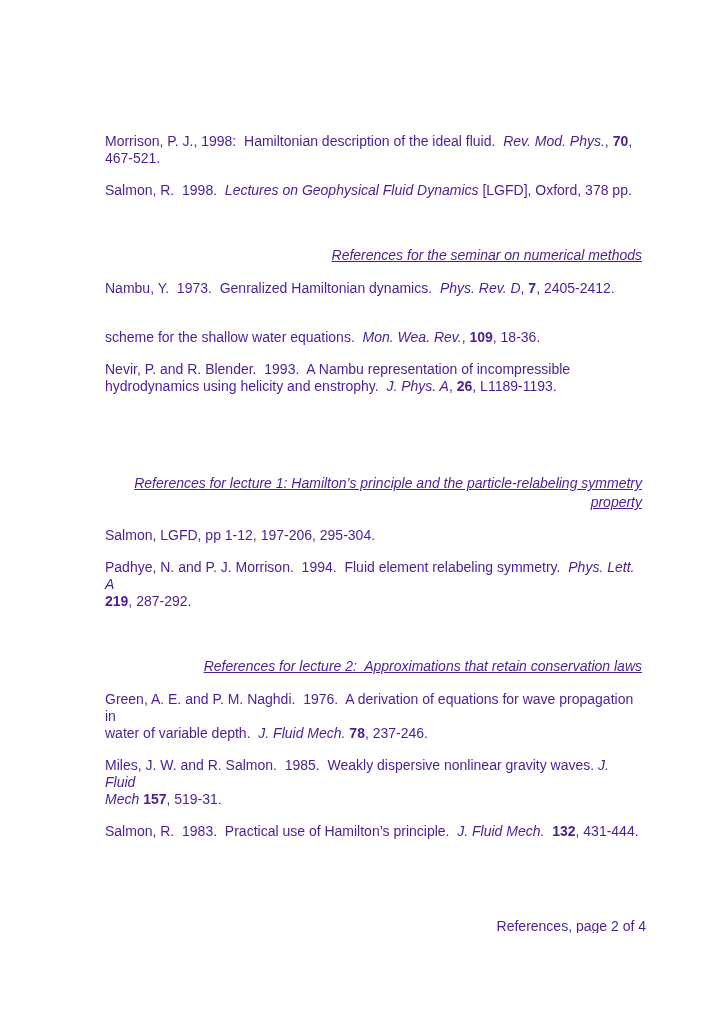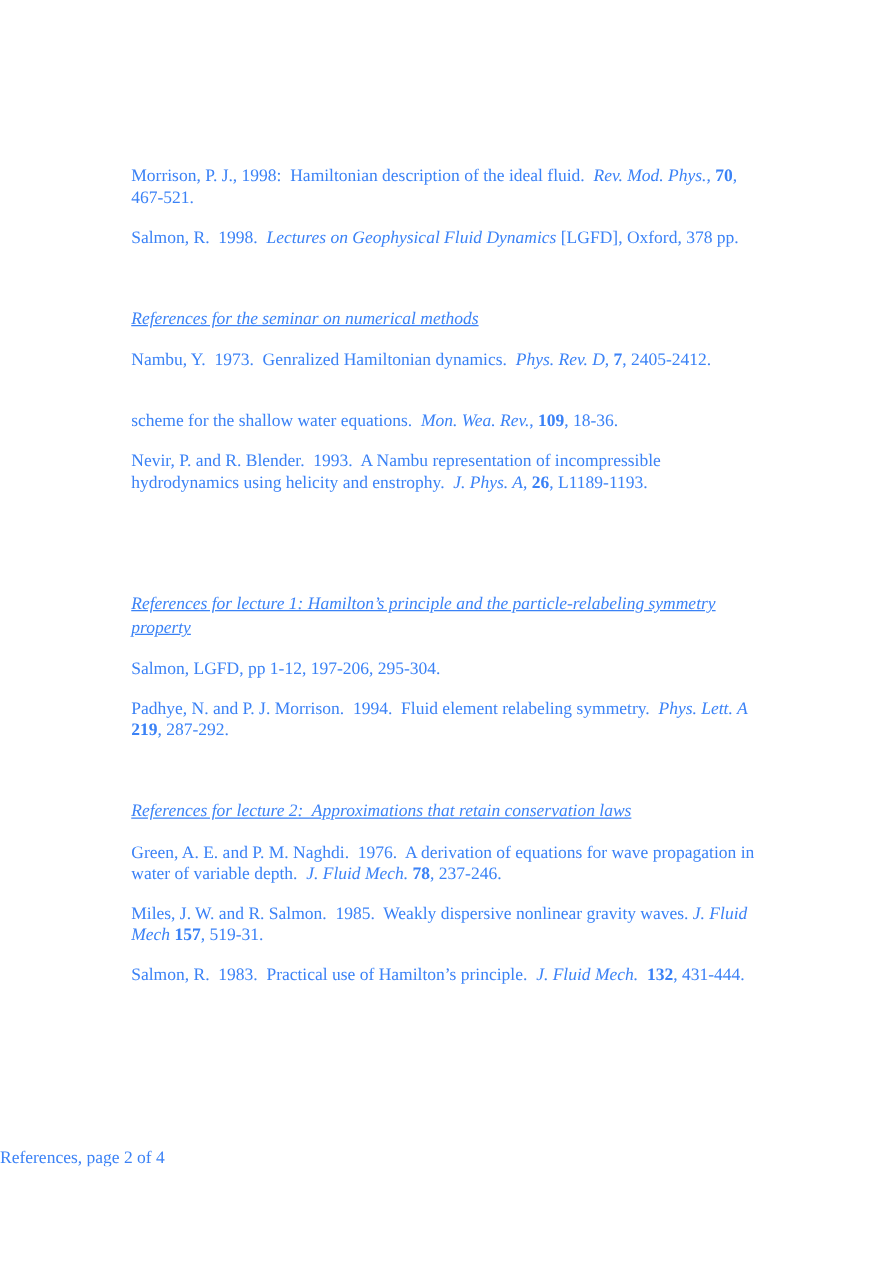--- a/index.html
+++ b/index.html
@@ -5,22 +5,22 @@
   html, body {
     margin: 0;
     padding: 0;
     background: #ffffff;
   }
   .page {
     position: relative;
     width: 646px;
     height: 1010px;
     background: #ffffff;
-    font-family: Liberation Serif, serif;
-    color: #3b82f6;
+    font-family: Liberation Sans, sans-serif;
+    color: #4c1d95;
     overflow: hidden;
   }
   .content {
     position: absolute;
     left: 105px;
     top: 133px;
     width: 537px;
     font-size: 14px;
     line-height: 17px;
     display: flex;
@@ -31,29 +31,30 @@
     white-space: pre-wrap;
   }
   h2.heading {
     margin: 32px 0 15px 0;
     font-size: 14px;
     font-weight: normal;
     font-style: italic;
     text-decoration: underline;
     line-height: 19px;
     white-space: pre-wrap;
+    text-align: right;
   }
   .footer {
     position: absolute;
     left: 0;
     right: 0;
     top: 919px;
     height: 14px;
     overflow: hidden;
-    text-align: left;
+    text-align: right;
     font-size: 14px;
     line-height: 15px;
   }
   .run-i { font-style: italic; }
   .run-b { font-weight: bold; }
 </style>
 </head>
 <body>
 
 <div class="page">

